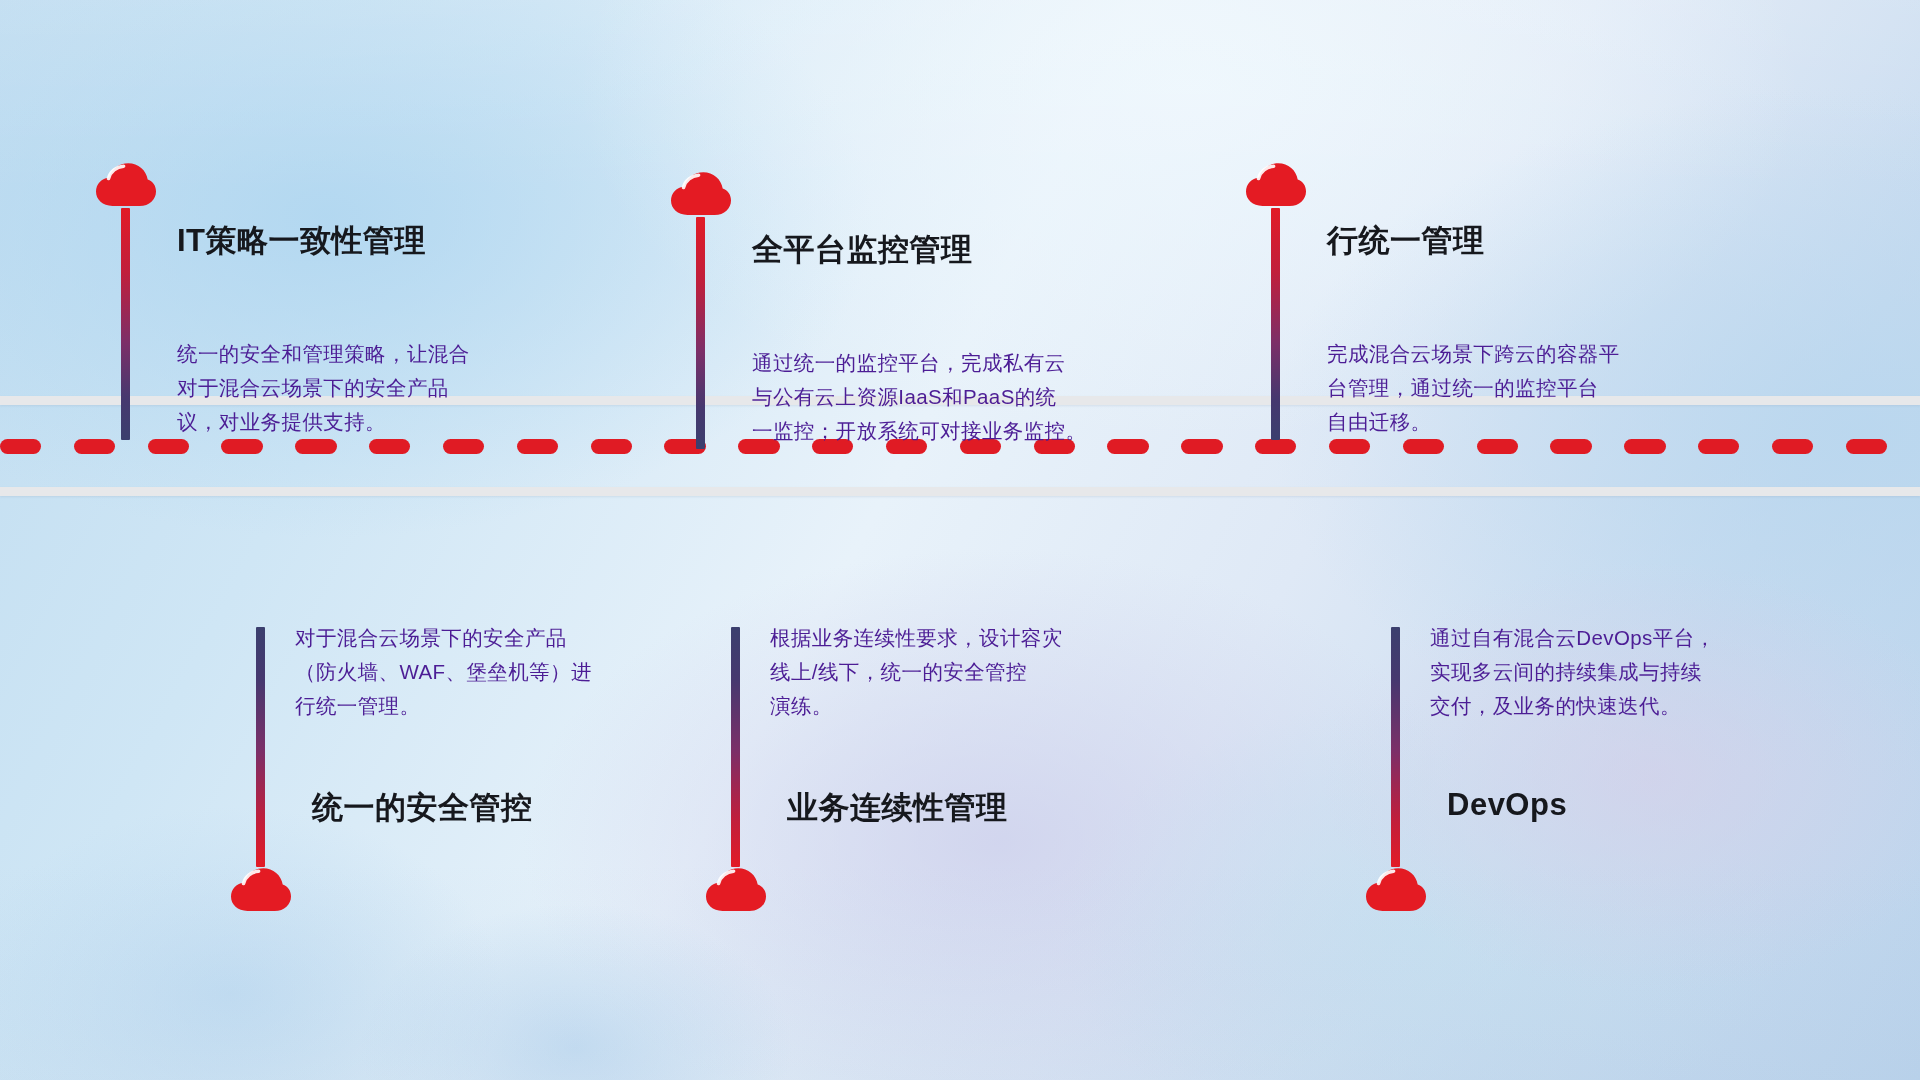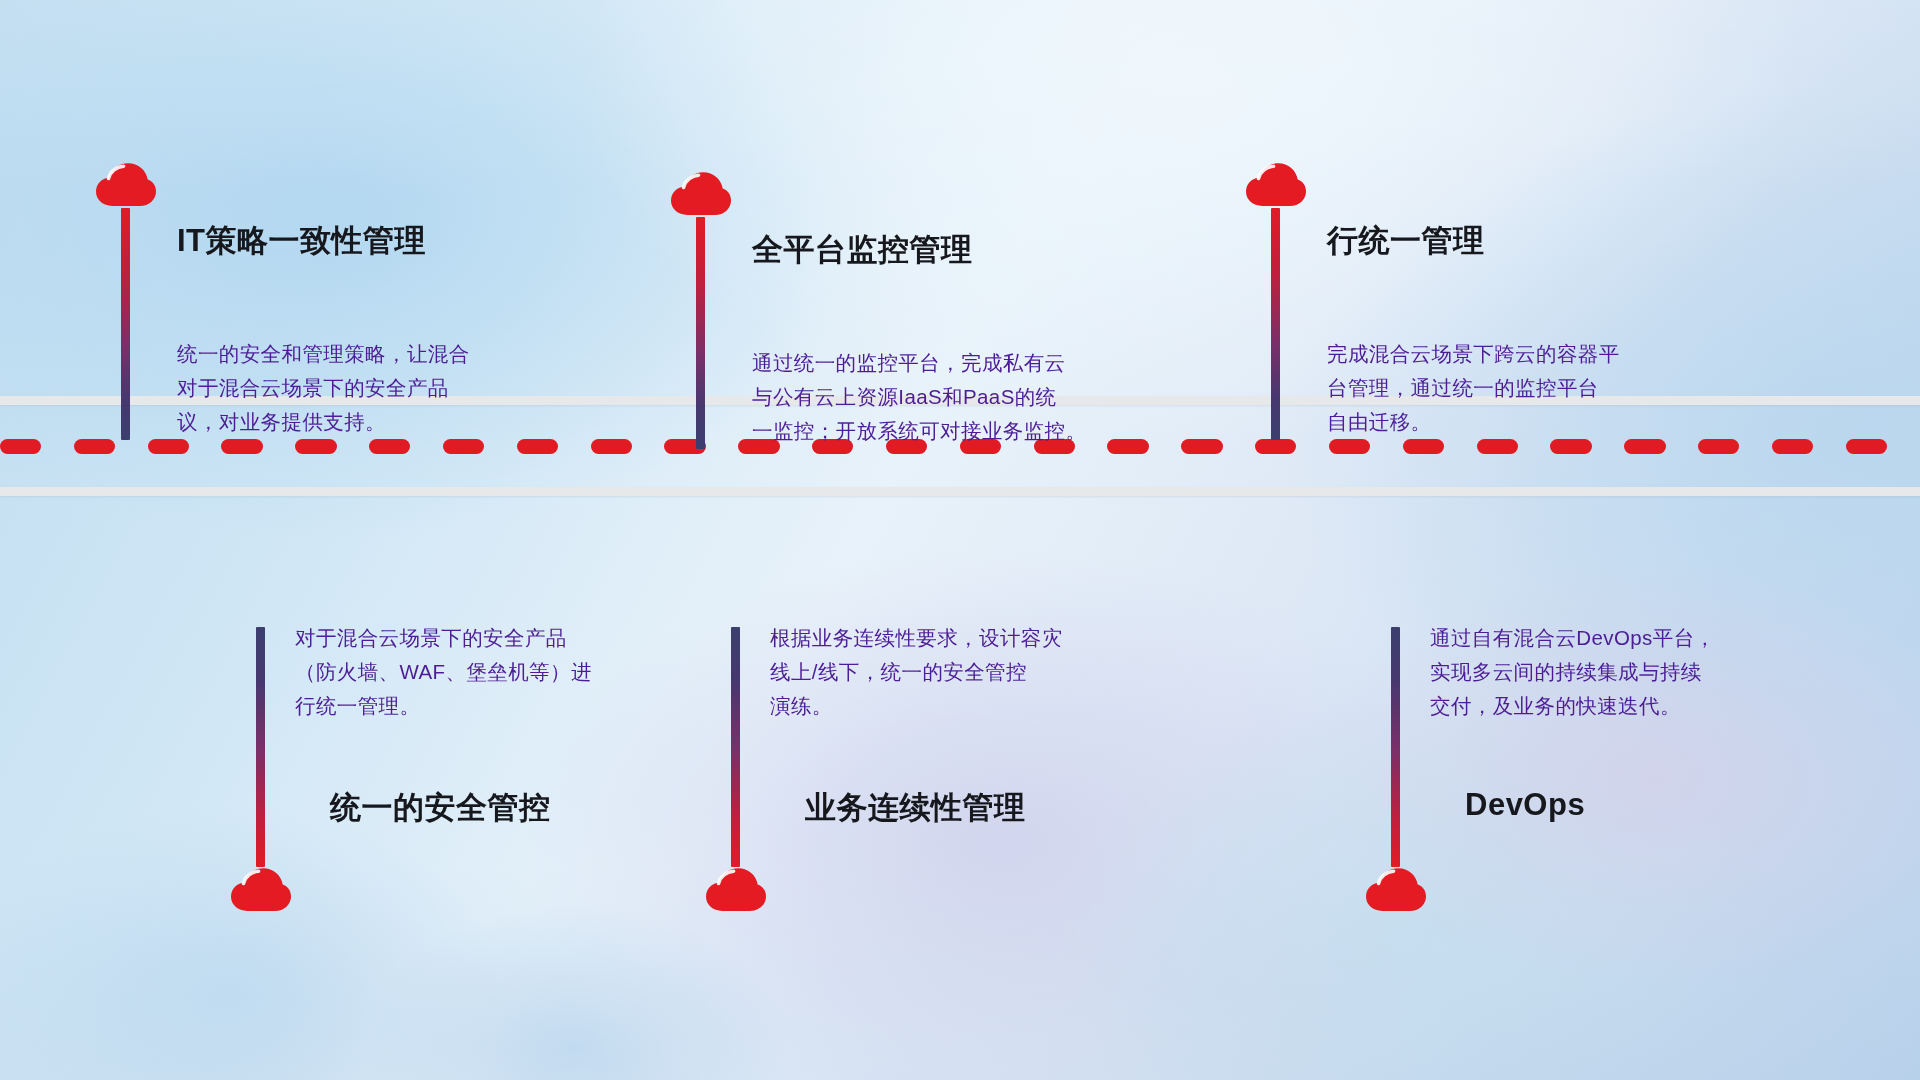--- a/index.html
+++ b/index.html
@@ -45,21 +45,21 @@
   
   .top-col .cloud{margin-left:-27px;}
   .top-col .bar{height:232px;margin-left:-1px;}
   .top-head{position:absolute;top:58px;left:55px;}
   .top-body{position:absolute;top:175px;left:55px;width:372px;}
 
   
   .bot-col .bar{height:240px;margin-left:-1px;}
   .bot-col .cloud{margin-left:-27px;}
   .bot-body{position:absolute;top:-6px;left:38px;width:372px;}
-  .bot-head{position:absolute;top:160px;left:55px;margin-left:18px;}
+  .bot-head{position:absolute;top:160px;left:55px;}
 </style>
 </head>
 <body>
 
 <div id="bg">
   <div class="bglayer b1"></div>
   <div class="bglayer b2"></div>
   <div class="bglayer b3"></div>
   <div class="bglayer b4"></div>
   <div class="bglayer b5"></div>

